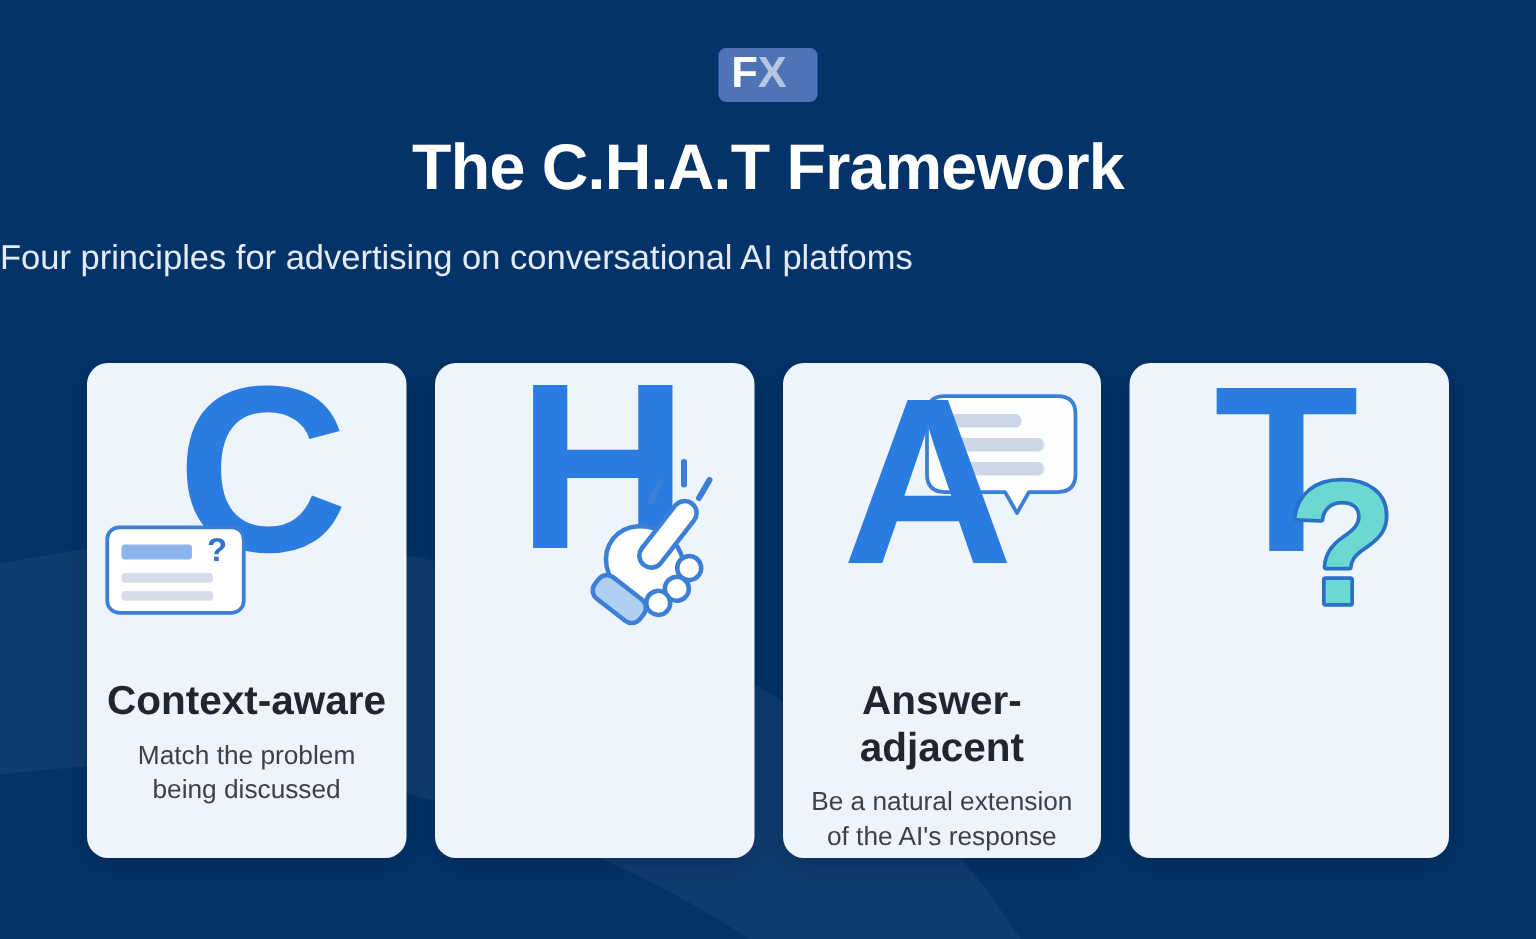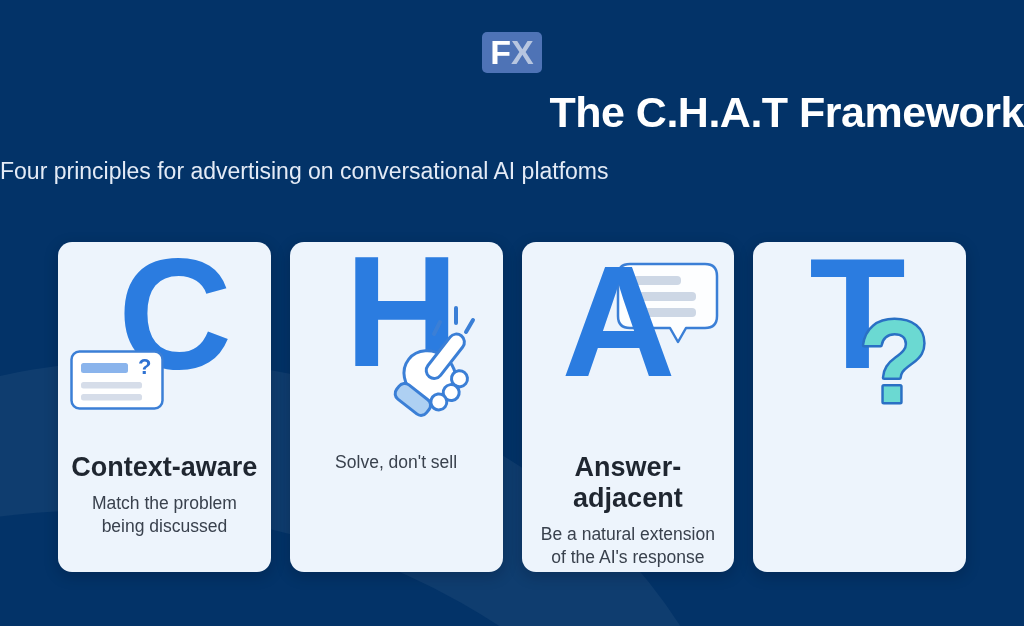--- a/index.html
+++ b/index.html
@@ -23,29 +23,29 @@
     background:#033368;
   }
 
   
   .logo-row {
     position:absolute; top:32px; left:0; width:100%;
     display:flex; justify-content:center; align-items:center; gap:7px;
   }
   .logo-word { color:#ffffff; font-size:34px; font-weight:600; letter-spacing:0.5px; }
   .logo-fx-box {
-    background:#4e73b6; border-radius:5px; padding:3px 8px 4px 8px;
-    font-size:34px; font-weight:800; line-height:1;
+    background:#4e73b6; border-radius:5px; padding:3px 20px 4px 8px;
+    font-size:29px; font-weight:800; line-height:1;
   }
   .logo-fx-f { color:#ffffff; }
   .logo-fx-x { color:#b7c6e0; }
 
   .main-title {
     position:absolute; top:88px; left:0; width:100%;
-    margin:0; text-align:right;
+    margin:0; text-align:center;
     color:#ffffff; font-size:43px; font-weight:800; letter-spacing:-0.5px;
   }
   .subtitle {
     position:absolute; top:158px; left:0; width:100%;
     margin:0; text-align:left;
     color:#e4ebf6; font-size:23px; font-weight:400;
   }
 
   
   .cards-row {
@@ -127,21 +127,20 @@
           <ellipse cx="57" cy="83" rx="27" ry="24" fill="#ffffff" stroke="#3b7fd6" stroke-width="3"></ellipse>
           <circle cx="82" cy="67" r="8" fill="#ffffff" stroke="#3b7fd6" stroke-width="3"></circle>
           <circle cx="84" cy="83" r="8" fill="#ffffff" stroke="#3b7fd6" stroke-width="3"></circle>
           <circle cx="80" cy="98" r="8" fill="#ffffff" stroke="#3b7fd6" stroke-width="3"></circle>
           <rect x="49" y="32" width="16" height="52" rx="8" fill="#ffffff" stroke="#3b7fd6" stroke-width="3"></rect>
           <rect x="55" y="40" width="4" height="38" rx="2" fill="#ffffff"></rect>
           <rect x="39" y="103" width="38" height="18" rx="7" fill="#aed0f2" stroke="#3b7fd6" stroke-width="3"></rect>
         </g>
       </svg>
     </div>
-    <div class="card-desc">Solve, don't sell</div>
   </div>
 
   <div class="card card-a">
     <div class="icon-zone">
       <div class="big-letter pos-letter-a">A</div>
       <svg class="overlay-icon pos-bubble" width="104" height="84" viewBox="0 0 104 84">
         <path d="M14 2 H89 Q101 2 101 14 V54 Q101 66 89 66 H70 L62 80 L54 66 H14 Q2 66 2 54 V14 Q2 2 14 2 Z" fill="#fdfeff" stroke="#3b7fd6" stroke-width="2.5" stroke-linejoin="round"></path>
         <rect x="17" y="14" width="48" height="9" rx="4" fill="#cdd7e5"></rect>
         <rect x="17" y="30" width="63" height="9" rx="4" fill="#cdd7e5"></rect>
         <rect x="17" y="46" width="63" height="9" rx="4" fill="#cdd7e5"></rect>

